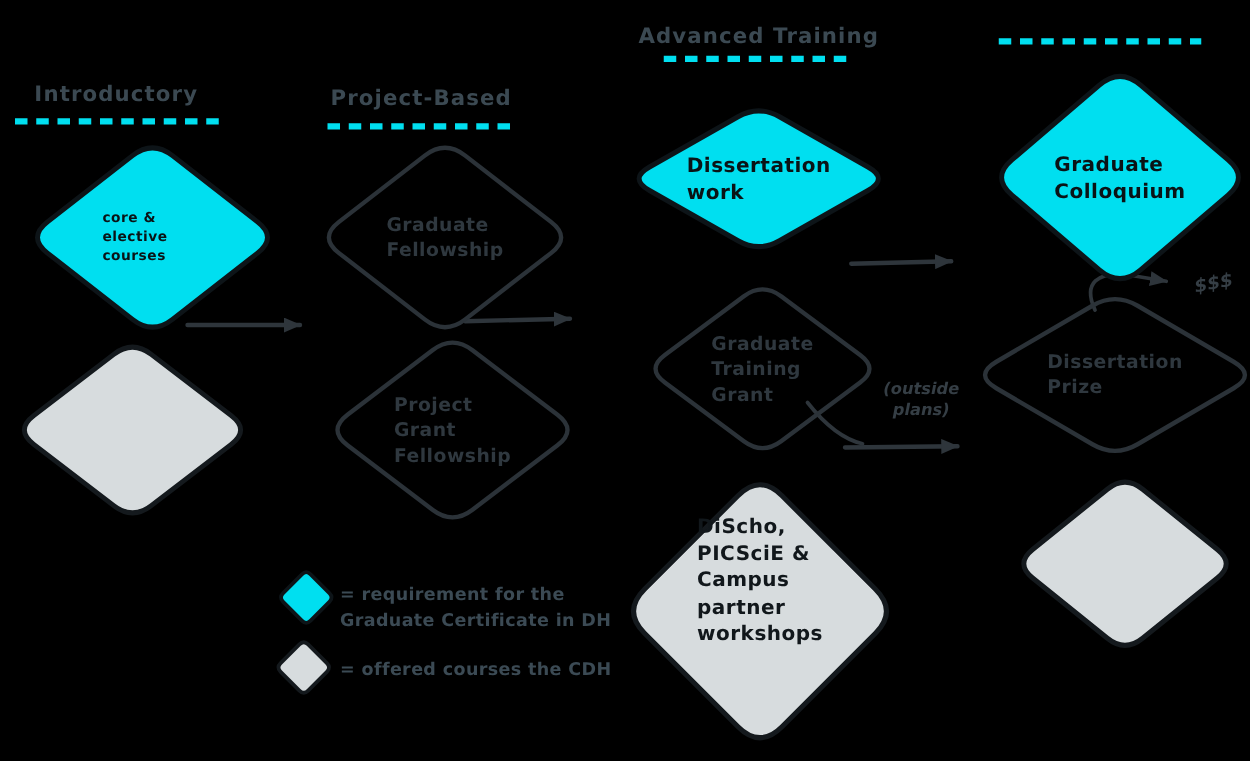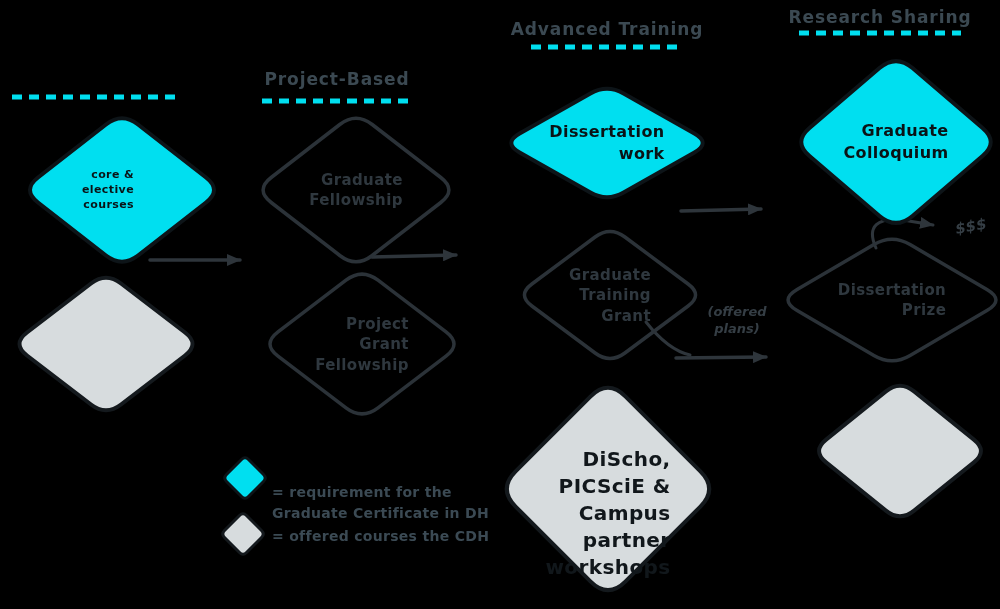--- a/index.html
+++ b/index.html
@@ -3,21 +3,21 @@
 <meta charset="utf-8">
 <style>
   html,body{margin:0;padding:0;background:#000;}
   #stage{
     position:relative;width:1000px;height:609px;background:#000;overflow:hidden;
     font-family:"DejaVu Sans",sans-serif;
   }
   #shapes{position:absolute;left:0;top:0;}
   .label{
     position:absolute;transform:translate(-50%,-50%);
-    white-space:pre-line;text-align:right;line-height:1.35;
+    white-space:pre-line;text-align:left;line-height:1.35;
     font-size:15px;font-weight:600;letter-spacing:.4px;pointer-events:none;
   }
   .t-req{color:#0a1316;}
   .t-ext{color:#11171b;}
   .t-out{color:#2f383f;}
   .header{
     position:absolute;transform:translate(-50%,-50%);white-space:nowrap;
     color:#3b4952;font-size:17px;font-weight:700;letter-spacing:.9px;
   }
   .legend-label{
@@ -64,48 +64,48 @@
         <path d="M595.1,237.0 Q610,226 624.9,237.0 L688.1,284.0 Q703,295 688.1,306.0 L624.9,353.0 Q610,364 595.1,353.0 L531.9,306.0 Q517,295 531.9,284.0 Z" fill="none" stroke="#2b3238" stroke-width="3.5" stroke-linejoin="round"></path>
         <path d="M590.4,396.6 Q608,379 625.6,396.6 L700.4,471.4 Q718,489 700.4,506.6 L625.6,581.4 Q608,599 590.4,581.4 L515.6,506.6 Q498,489 515.6,471.4 Z" fill="#d7dcde" stroke="#14191d" stroke-width="4" stroke-linejoin="round"></path>
         <path d="M879.5,68.1 Q896,54 912.5,68.1 L982.5,127.9 Q999,142 982.5,156.1 L912.5,215.9 Q896,230 879.5,215.9 L809.5,156.1 Q793,142 809.5,127.9 Z" fill="#00dff0" stroke="#0d1418" stroke-width="4" stroke-linejoin="round"></path>
         <path d="M873.9,244.6 Q892,234 910.1,244.6 L986.9,289.4 Q1005,300 986.9,310.6 L910.1,355.4 Q892,366 873.9,355.4 L797.1,310.6 Q779,300 797.1,289.4 Z" fill="none" stroke="#2b3238" stroke-width="3.5" stroke-linejoin="round"></path>
         <path d="M885.9,391.4 Q900,380 914.1,391.4 L973.9,439.6 Q988,451 973.9,462.4 L914.1,510.6 Q900,522 885.9,510.6 L826.1,462.4 Q812,451 826.1,439.6 Z" fill="#d7dcde" stroke="#14191d" stroke-width="4" stroke-linejoin="round"></path>
         <path d="M241.5,459.5 Q245,456 248.5,459.5 L263.5,474.5 Q267,478 263.5,481.5 L248.5,496.5 Q245,500 241.5,496.5 L226.5,481.5 Q223,478 226.5,474.5 Z" fill="#00dff0" stroke="#0d1418" stroke-width="3" stroke-linejoin="round"></path>
         <path d="M239.5,515.5 Q243,512 246.5,515.5 L261.5,530.5 Q265,534 261.5,537.5 L246.5,552.5 Q243,556 239.5,552.5 L224.5,537.5 Q221,534 224.5,530.5 Z" fill="#d7dcde" stroke="#14191d" stroke-width="3" stroke-linejoin="round"></path>
       </g>
   </svg>
 
+  <div class="header" style="left:93px;top:76px">Introductory</div>
   <div class="header" style="left:607px;top:29px">Advanced Training</div>
   <div class="header" style="left:337px;top:79px">Project-Based</div>
-  <div class="header" style="left:880px;top:17px">Research Sharing</div>
 
   <div class="label t-req" style="left:108px;top:190px;font-size:11px">core &amp;
 elective
 courses</div>
   <div class="label t-out" style="left:356px;top:190px">Graduate
 Fellowship</div>
   <div class="label t-out" style="left:362px;top:344px">Project
 Grant
 Fellowship</div>
   <div class="label t-req" style="left:607px;top:143px;font-size:16px">Dissertation
 work</div>
   <div class="label t-out" style="left:610px;top:295px">Graduate
 Training
 Grant</div>
-  <div class="label t-ext" style="left:608px;top:513px;font-size:20px">DiScho,
+  <div class="label t-ext" style="left:608px;top:464px;font-size:16px">DiScho,
 PICSciE &amp;
 Campus
 partner
 workshops</div>
   <div class="label t-req" style="left:896px;top:142px;font-size:16px">Graduate
 Colloquium</div>
   <div class="label t-out" style="left:892px;top:300px">Dissertation
 Prize</div>
 
-  <div class="annotation" style="left:737px;top:321px">(offered
+  <div class="annotation" style="left:737px;top:321px">(outside
 plans)</div>
   <div class="annotation money" style="left:971px;top:227px;transform:translate(-50%,-50%) rotate(-10deg)">$$$</div>
 
-  <div class="legend-label" style="left:272px;top:482px">= requirement for the
+  <div class="legend-label" style="left:272px;top:466px">= requirement for the
 Graduate Certificate in DH</div>
   <div class="legend-label" style="left:272px;top:526px">= offered courses the CDH</div>
 
 </div>
 
 </body></html>

